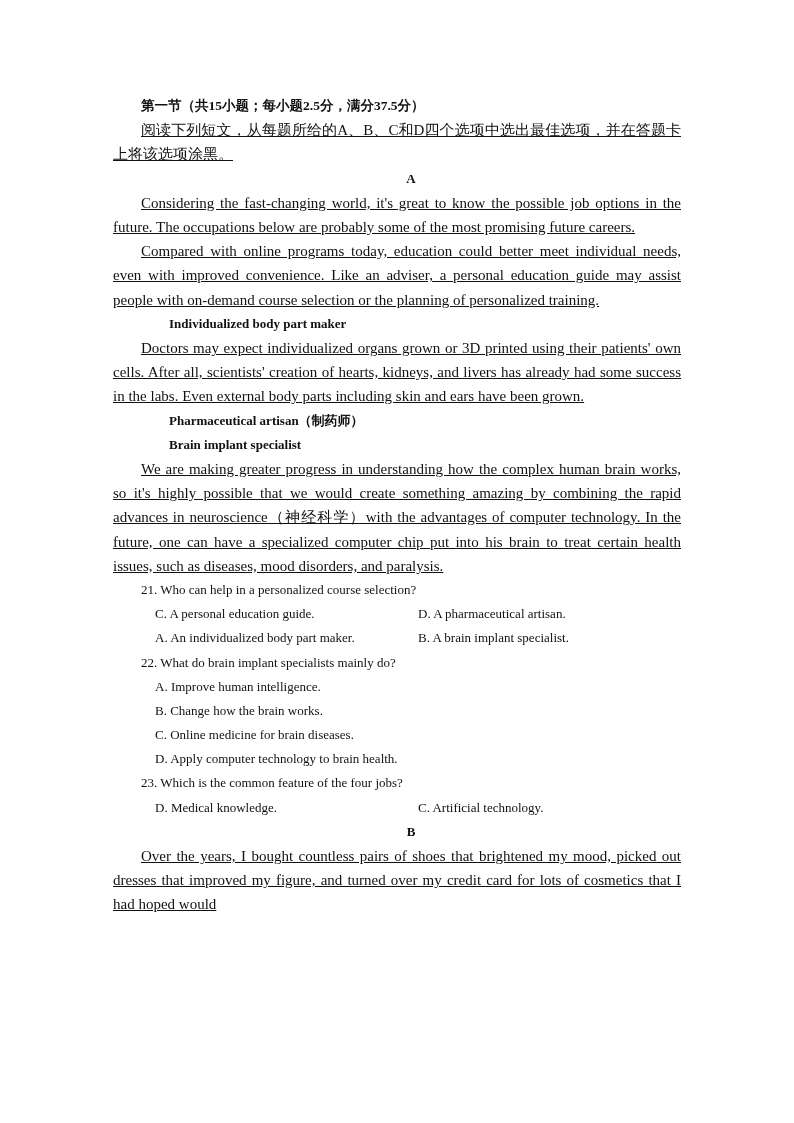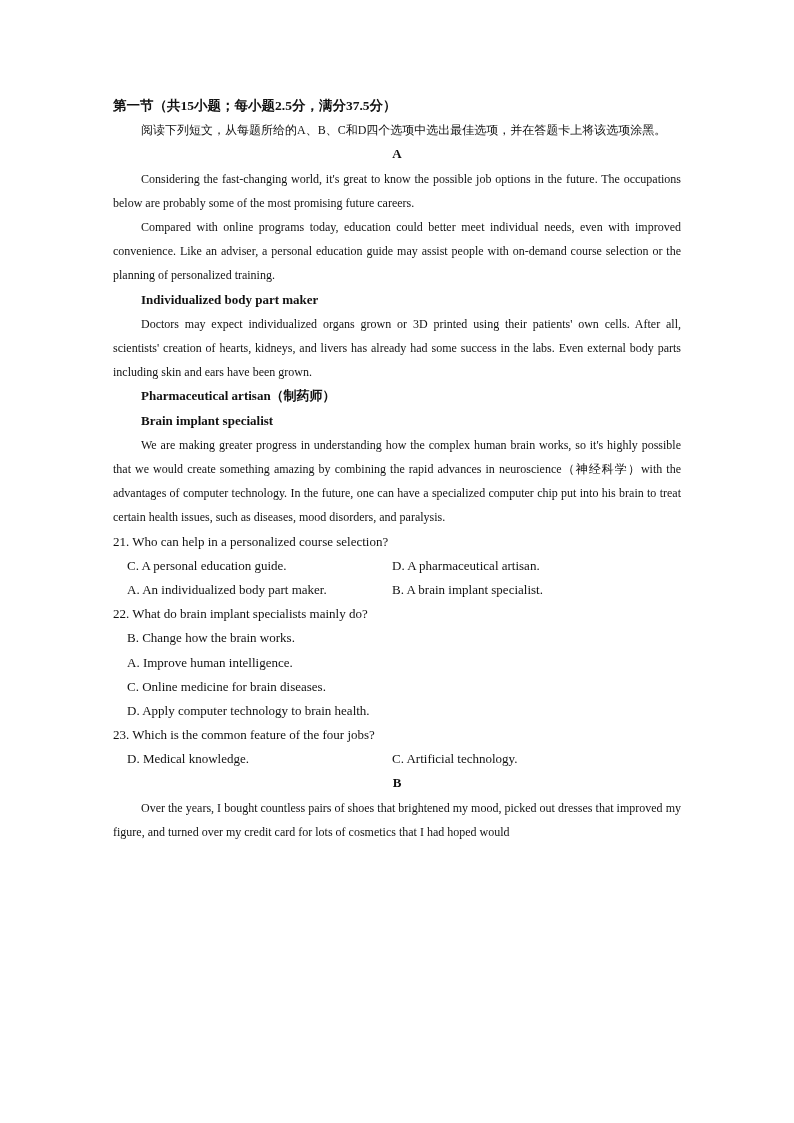--- a/index.html
+++ b/index.html
@@ -1,20 +1,20 @@
 <!DOCTYPE html>
 <html><head>
 <meta charset="utf-8">
 <style>
   html, body { margin: 0; padding: 0; background: #ffffff; }
   body { width: 794px; height: 1123px; position: relative; overflow: hidden;
          font-family: "Liberation Serif", "DejaVu Serif", serif; color: #111; }
   .page { position: absolute; left: 113px; top: 94px; width: 568px; }
-  .line { height: 24.2px; line-height: 24.2px; font-size: 13px; white-space: nowrap; }
-  .para { font-size: 12px; line-height: 24.2px; text-align: justify; text-align-last: left; }
+  .line { height: 24.2px; line-height: 24.2px; font-size: 13px; white-space: nowrap; margin-left: 28px; }
+  .para { font-size: 15px; line-height: 24.2px; text-align: justify; text-align-last: left; text-decoration: underline; }
   .indent { text-indent: 28px; }
   .heading { font-weight: bold; font-size: 13.5px; }
   .center { text-align: center; font-weight: bold; }
   .subhead { padding-left: 28px; font-weight: bold; }
   .question { }
   .opts2 { display: flex; padding-left: 14px; }
   .opts2 .opt { width: 265px; }
   .opt1 { padding-left: 14px; }
 </style>
 </head>
@@ -41,22 +41,22 @@
   <div class="line opts2">
     <span class="opt">C. A personal education guide.</span>
     <span class="opt">D. A pharmaceutical artisan.</span>
   </div>
   <div class="line opts2">
     <span class="opt">A. An individualized body part maker.</span>
     <span class="opt">B. A brain implant specialist.</span>
   </div>
 
   <div class="line question">22. What do brain implant specialists mainly do?</div>
+  <div class="line opt1">A. Improve human intelligence.</div>
   <div class="line opt1">B. Change how the brain works.</div>
-  <div class="line opt1">A. Improve human intelligence.</div>
   <div class="line opt1">C. Online medicine for brain diseases.</div>
   <div class="line opt1">D. Apply computer technology to brain health.</div>
 
   <div class="line question">23. Which is the common feature of the four jobs?</div>
   <div class="line opts2">
     <span class="opt">D. Medical knowledge.</span>
     <span class="opt">C. Artificial technology.</span>
   </div>
 
   <div class="line center">B</div>

